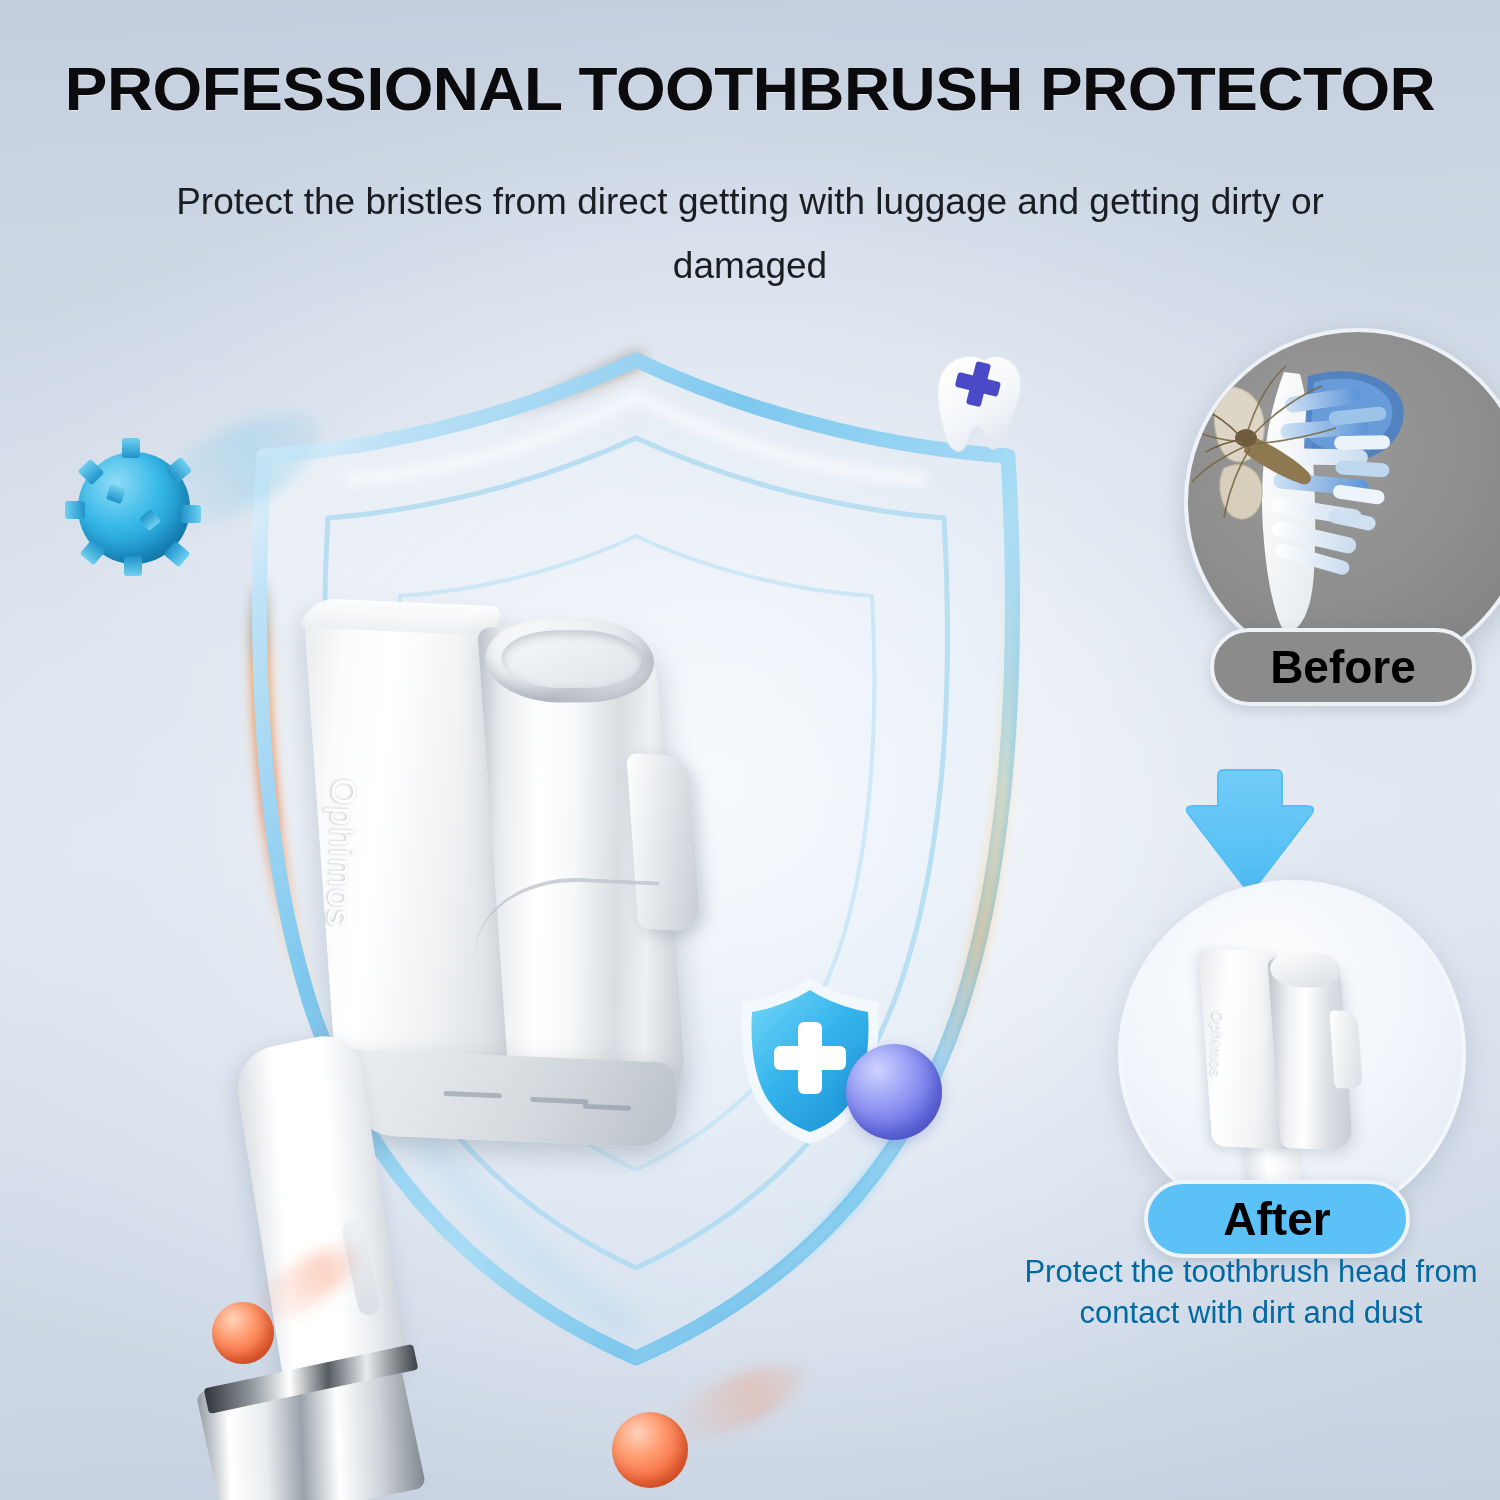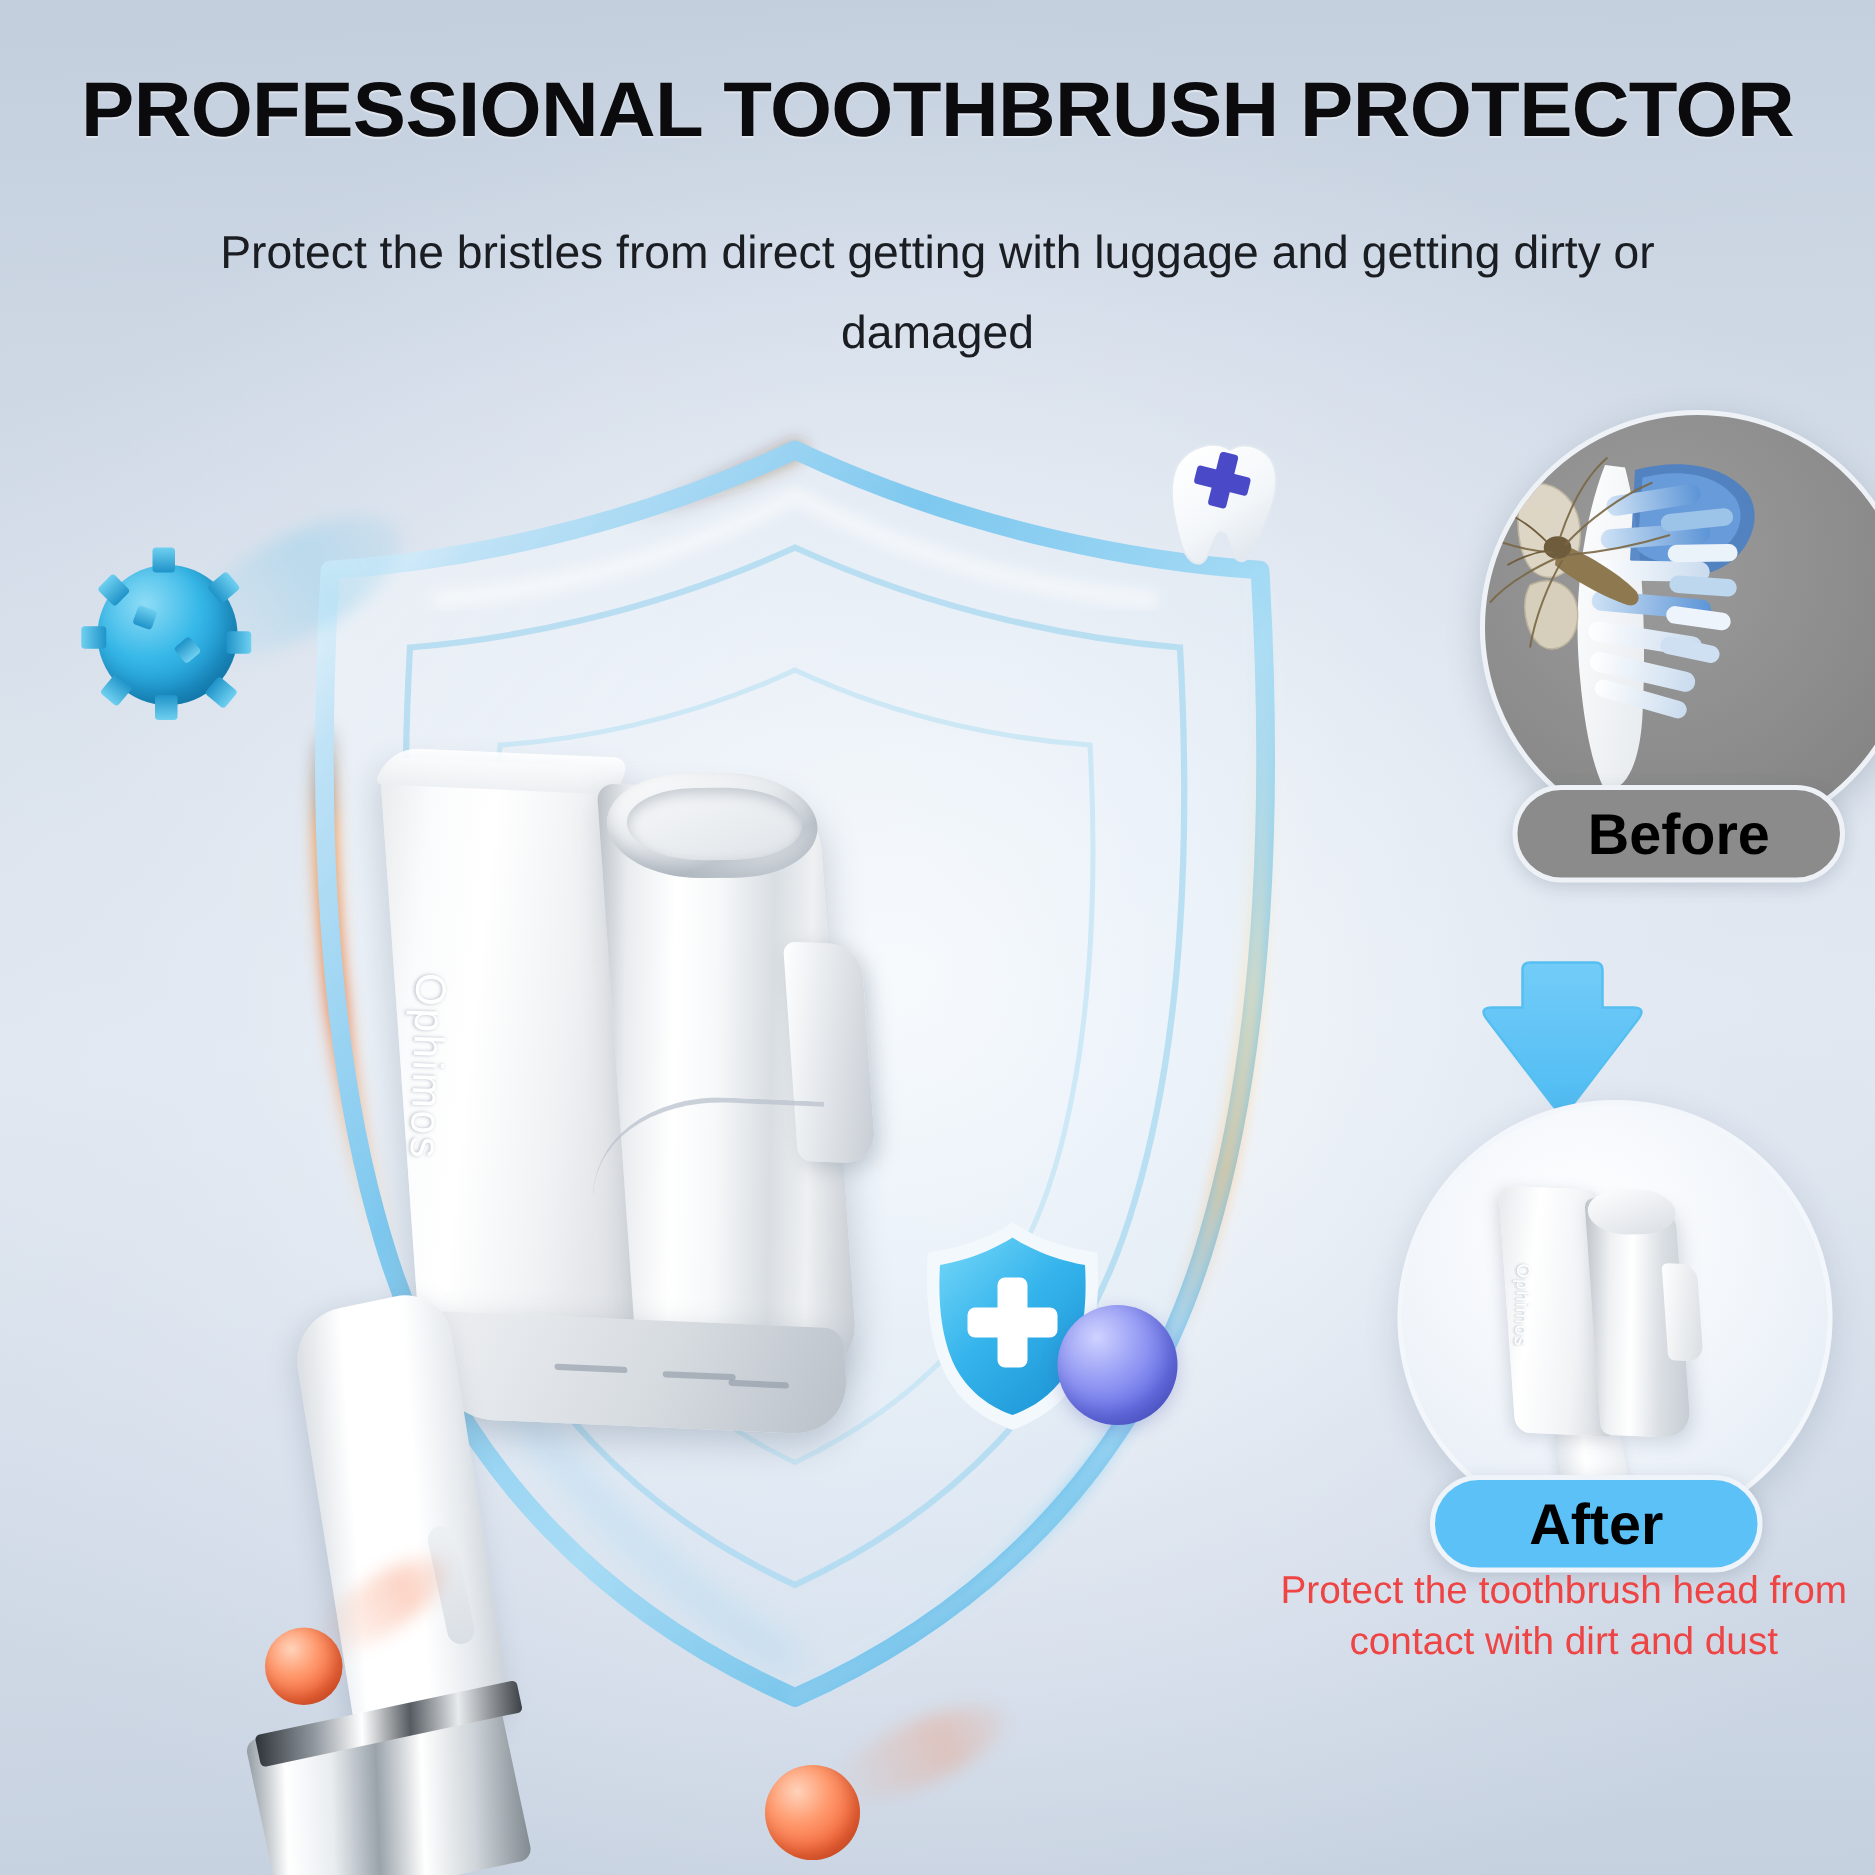--- a/index.html
+++ b/index.html
@@ -177,21 +177,21 @@
     background:radial-gradient(circle at 42% 30%, #ffffff 0%, #f2f6fb 45%, #e0e8f2 100%);
     border:4px solid #f3f7fb;
     box-shadow:0 8px 26px rgba(80,95,115,0.18);
     overflow:hidden;
   }
   .pill-after { left:34px; top:300px; width:266px; height:78px; background:#5cc1f7;
                 border:4px solid #eef4fa; }
   .arrow-down { position:absolute; left:1178px; top:762px; width:144px; height:132px; }
   .after-caption {
     position:absolute; left:1010px; top:1252px; width:482px;
-    text-align:center; font-size:31px; line-height:1.32; color:#ef4444;
+    text-align:center; font-size:31px; line-height:1.32; color:#0369a1;
   }
 
   
   .mini-product { position:absolute; left:84px; top:52px; width:190px; height:230px; transform:rotate(-4deg); }
   .mp-face { position:absolute; left:0; top:10px; width:78px; height:198px;
     background:linear-gradient(100deg,#e6e9ec,#ffffff 30%,#f1f3f5 66%,#d2d7dc);
     border-radius:12px 6px 6px 12px; transform:skewY(6.5deg);
     box-shadow:-3px 3px 12px rgba(95,110,130,0.22); }
   .mp-cyl { position:absolute; left:68px; top:24px; width:72px; height:190px;
     background:linear-gradient(95deg,#bcc2c9,#eef0f2 24%,#ffffff 44%,#d9dee3 72%,#c6ccd2);

